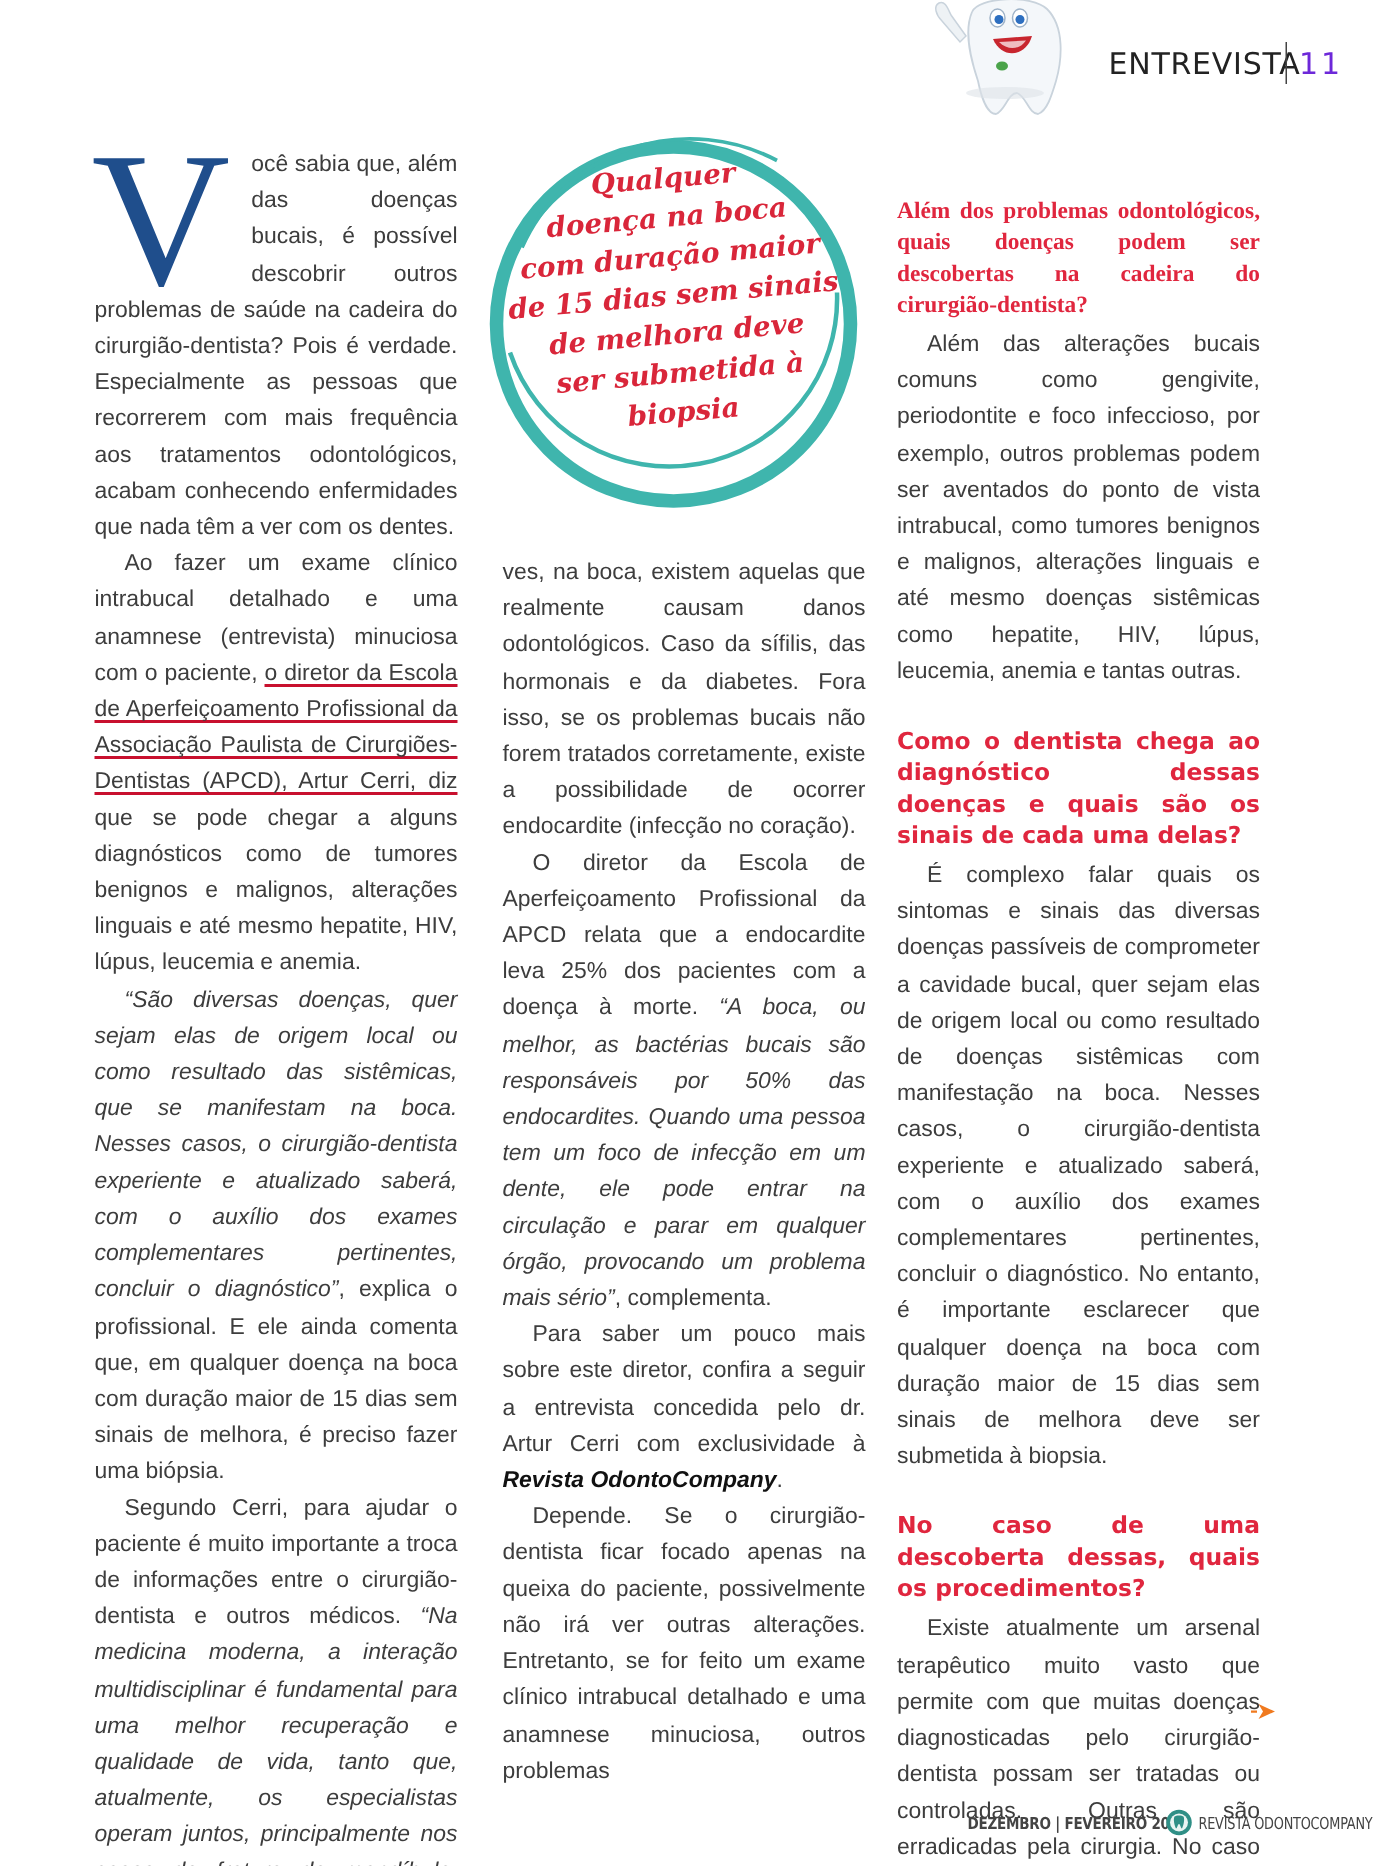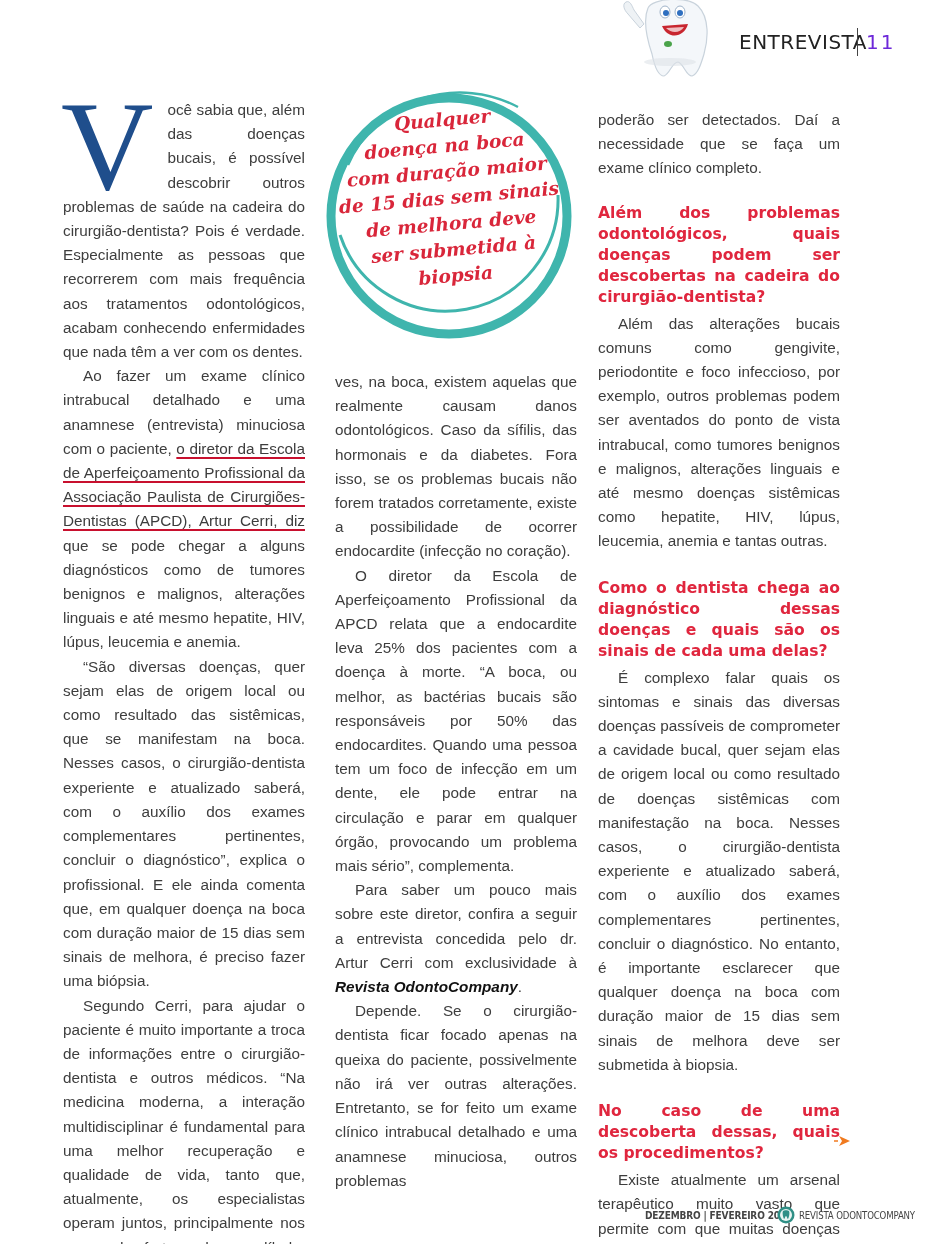--- a/index.html
+++ b/index.html
@@ -13,21 +13,21 @@
   .page-num { position: absolute; left: 260px; top: 30px; font-size: 20px; color: #6d28d9; font-family: "DejaVu Sans", sans-serif; letter-spacing: 2px; }
 
   .col { position: absolute; width: 242px; font-size: 15.3px; line-height: 24.2px; text-align: justify; color: #3d3d3d; hyphens: manual; }
   .col p { text-indent: 20px; }
   .col p.noindent { text-indent: 0; }
   .col1 { left: 63px; top: 98px; }
   .col2 { left: 335px; top: 370px; }
   .col3 { left: 598px; top: 108px; }
 
   .dropcap { float: left; font-family: "Liberation Serif", "DejaVu Serif", serif; color: #1f4e8c; font-size: 128px; line-height: 100px; height: 96px; margin: -2px 14px 0 -2px; font-weight: normal; }
-  .italic { }
+  .italic { font-style: italic; }
   .underline-red { text-decoration: underline; text-decoration-color: #c8102e; text-decoration-thickness: 2px; text-underline-offset: 3px; }
   .brand { font-weight: bold; font-style: italic; color: #111; }
 
   .q { color: #e0263e; font-weight: bold; font-size: 15.6px; line-height: 21px; margin: 20px 0 4px 0; text-align: justify; text-indent: 0 !important; font-family: "DejaVu Sans", sans-serif; }
 
   .callout { position: absolute; left: 318px; top: 85px; width: 262px; height: 262px; }
   .callout-text { position: absolute; left: 0; top: 22px; width: 262px; text-align: center; color: #d9263a; font-family: "DejaVu Serif", serif; font-style: italic; font-weight: bold; font-size: 18.5px; line-height: 26px; transform: rotate(-5deg); }
 
   .continue-arrow { position: absolute; left: 834px; top: 1135px; width: 16px; height: 12px; }
 
@@ -83,22 +83,21 @@
 </div>
 
 <div class="col col2">
   <p class="noindent">ves, na boca, existem aquelas que realmente causam danos odontológicos. Caso da sífilis, das hormonais e da diabetes. Fora isso, se os problemas bucais não forem tratados corretamente, existe a possibilidade de ocorrer endocardite (infecção no coração).</p>
   <p><span>O diretor da Escola de Aperfeiçoamento Profissional da APCD relata que a endocardite leva 25% dos pacientes com a doença à morte. </span><span class="italic">“A boca, ou melhor, as bactérias bucais são responsáveis por 50% das endocardites. Quando uma pessoa tem um foco de infecção em um dente, ele pode entrar na circulação e parar em qualquer órgão, provocando um problema mais sério”</span><span>, complementa.</span></p>
   <p><span>Para saber um pouco mais sobre este diretor, confira a seguir a entrevista concedida pelo dr. Artur Cerri com exclusividade à </span><span class="brand">Revista OdontoCompany</span><span>.</span></p>
   <p>Depende. Se o cirurgião-dentista ficar focado apenas na queixa do paciente, possivelmente não irá ver outras alterações. Entretanto, se for feito um exame clínico intrabucal detalhado e uma anamnese minuciosa, outros problemas</p>
 </div>
 
 <div class="col col3">
-  <p class="noindent">poderão ser detectados. Daí a necessidade que se faça um exame clínico completo.</p>
-  <p class="q" style="margin-top:22px;">Além dos problemas odontológicos, quais doenças podem ser descobertas na cadeira do cirurgião-dentista?</p>
+  <p class="q" style="margin-top:22px;font-family:Liberation Serif, serif;">Além dos problemas odontológicos, quais doenças podem ser descobertas na cadeira do cirurgião-dentista?</p>
   <p>Além das alterações bucais comuns como gengivite, periodontite e foco infeccioso, por exemplo, outros problemas podem ser aventados do ponto de vista intrabucal, como tumores benignos e malignos, alterações linguais e até mesmo doenças sistêmicas como hepatite, HIV, lúpus, leucemia, anemia e tantas outras.</p>
   <p class="q" style="margin-top:24px;">Como o dentista chega ao diagnóstico dessas doenças e quais são os sinais de cada uma delas?</p>
   <p>É complexo falar quais os sintomas e sinais das diversas doenças passíveis de comprometer a cavidade bucal, quer sejam elas de origem local ou como resultado de doenças sistêmicas com manifestação na boca. Nesses casos, o cirurgião-dentista experiente e atualizado saberá, com o auxílio dos exames complementares pertinentes, concluir o diagnóstico. No entanto, é importante esclarecer que qualquer doença na boca com duração maior de 15 dias sem sinais de melhora deve ser submetida à biopsia.</p>
   <p class="q" style="margin-top:24px;">No caso de uma descoberta dessas, quais os procedimentos?</p>
   <p>Existe atualmente um arsenal terapêutico muito vasto que permite com que muitas doenças diagnosticadas pelo cirurgião-dentista possam ser tratadas ou controladas. Outras são erradicadas pela cirurgia. No caso do câncer, por exemplo, o tratamento é complexo, pois</p>
 </div>
 
 <svg class="continue-arrow" viewBox="0 0 16 12">
   <line x1="0" y1="6" x2="4" y2="6" stroke="#f07a1f" stroke-width="1.5"></line>
   <polygon points="5,1 16,6 5,11 8,6" fill="#f07a1f"></polygon>

